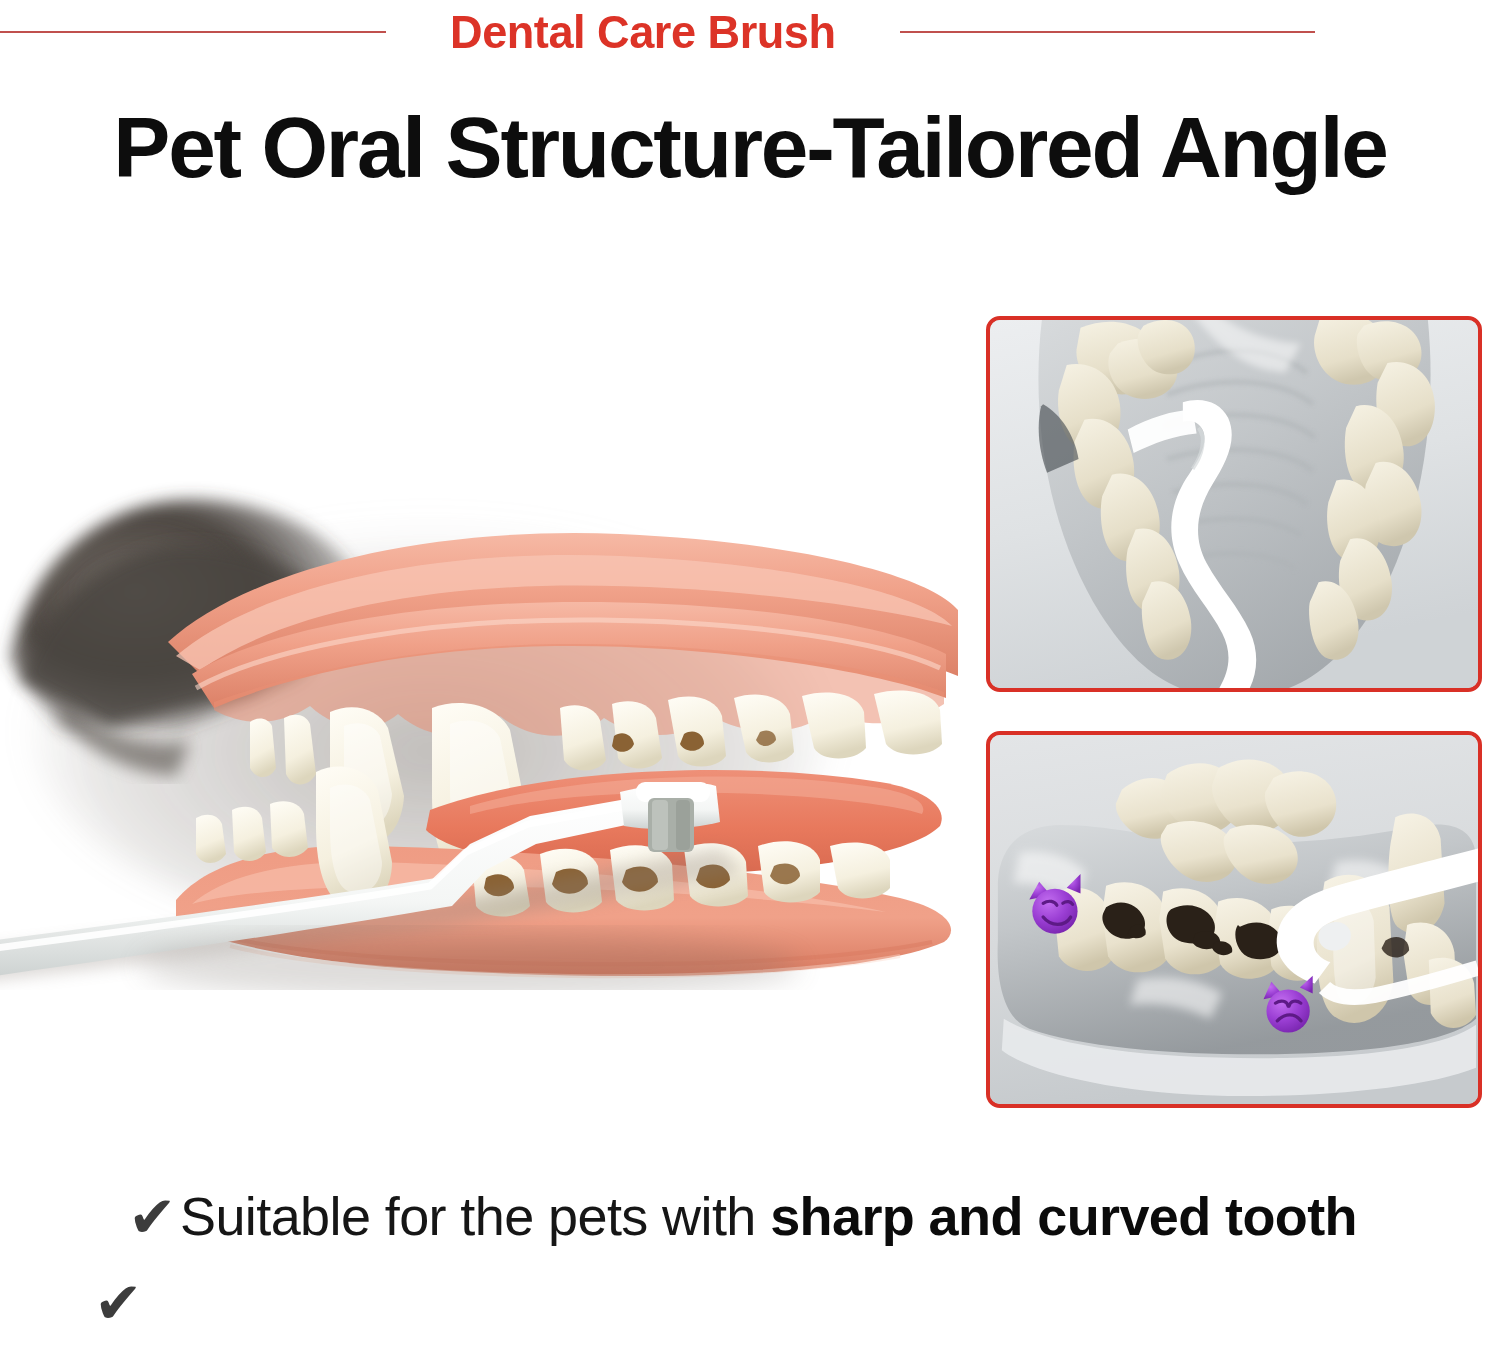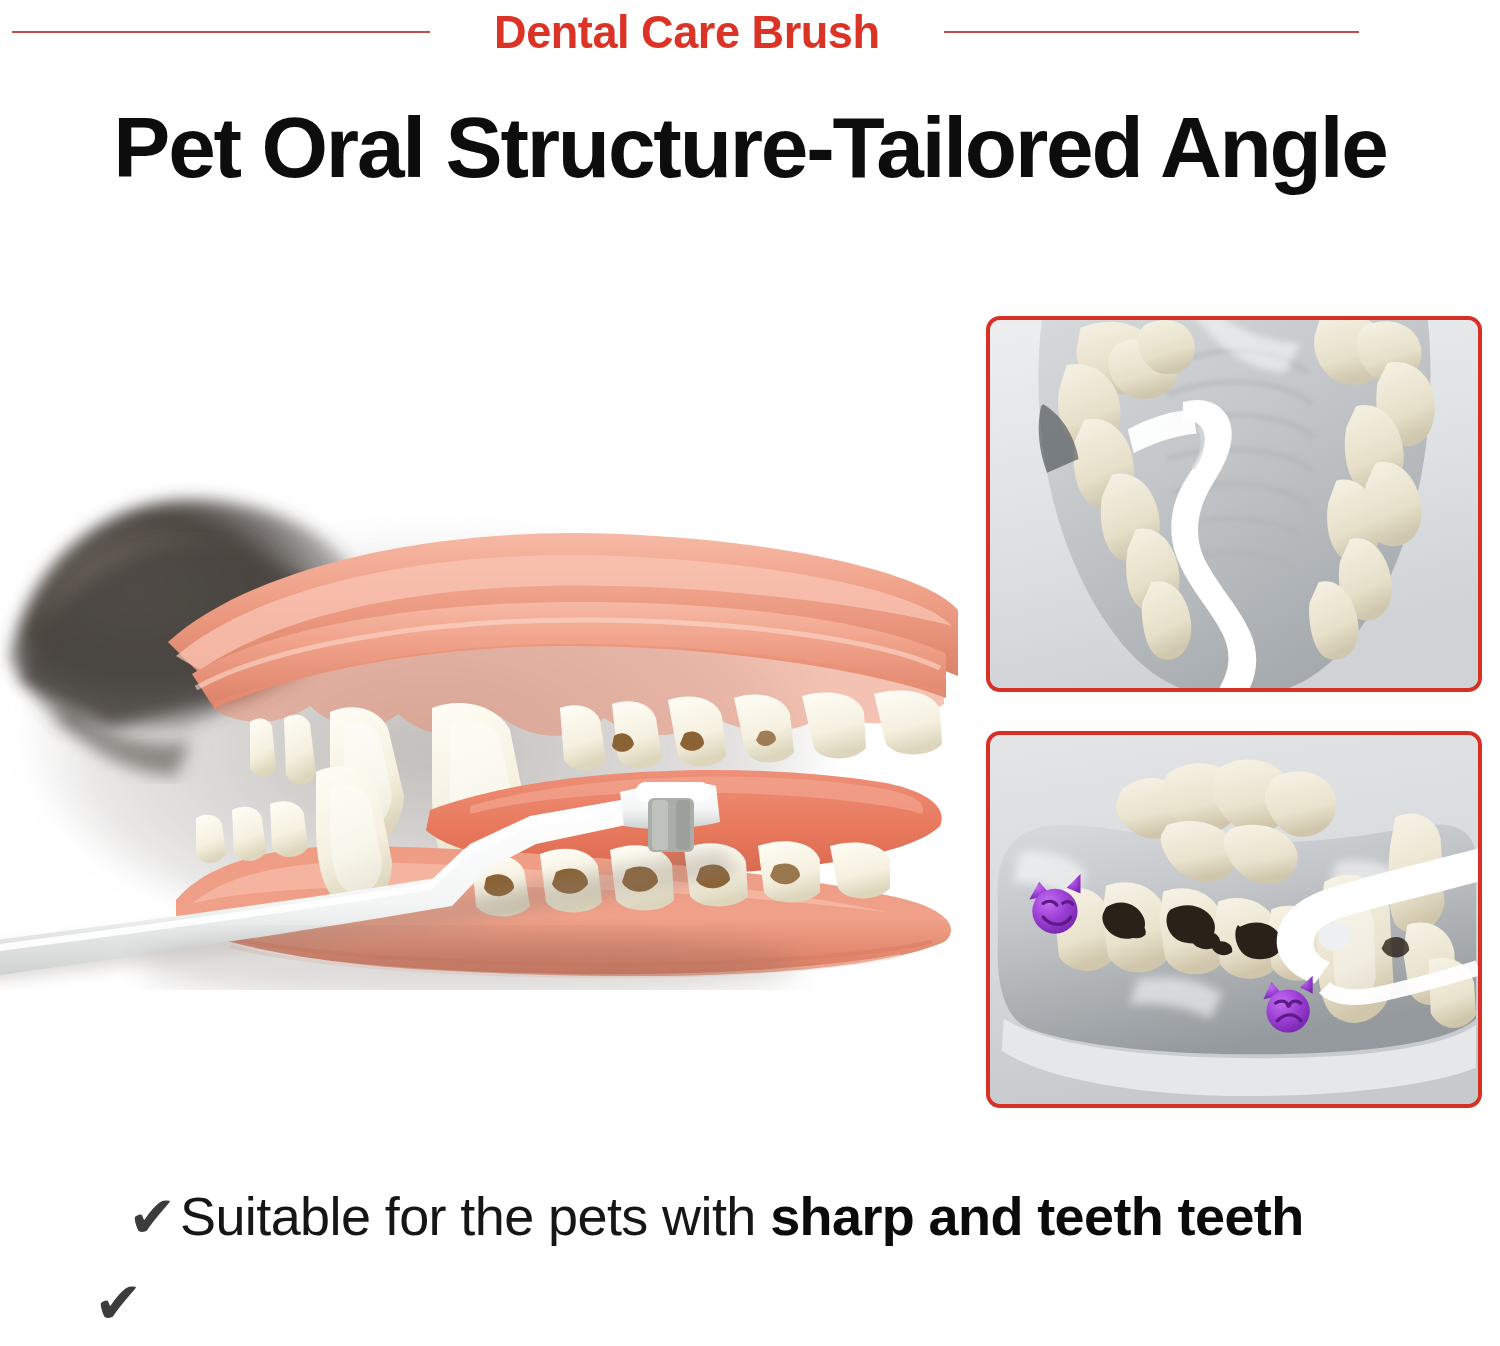--- a/index.html
+++ b/index.html
@@ -23,21 +23,20 @@
   .eyebrow-row {
     position: absolute;
     top: 0px;
     left: 0px;
     width: 1283px;
     height: 62px;
     display: flex;
     align-items: center;
     justify-content: center;
     gap: 18px;
-    margin-left: 44px;
   }
   .eyebrow-rule {
     height: 0px;
     border-top: 2px solid #c0504d;
     flex: 0 0 auto;
   }
   .eyebrow-rule.left  { width: 418px; margin-right: 38px; margin-top: 2px; }
   .eyebrow-rule.right { width: 415px; margin-left: 38px;  margin-top: 2px; }
 
   .eyebrow-text {
@@ -486,21 +485,21 @@
         <path d="M316,274 C311,270 305,272 304,277" fill="none" stroke="#5d1a86" stroke-width="3.2" stroke-linecap="round"></path>
         <path d="M292,292 C300,284 310,284 316,292" fill="none" stroke="#5d1a86" stroke-width="3.4" stroke-linecap="round"></path>
       </g>
     </svg>
   </div>
 
   <div class="bullets">
 
     <div class="bullet-row one">
       <span class="check-icon">✔</span>
-      <span class="bullet-text"><span>Suitable for the pets with </span><span class="em">sharp and teeth teeth</span></span>
+      <span class="bullet-text"><span>Suitable for the pets with </span><span class="em">sharp and curved tooth</span></span>
     </div>
 
     <div class="bullet-row two">
       <span class="check-icon">✔</span>
     </div>
 
   </div>
 
 </div>
 

